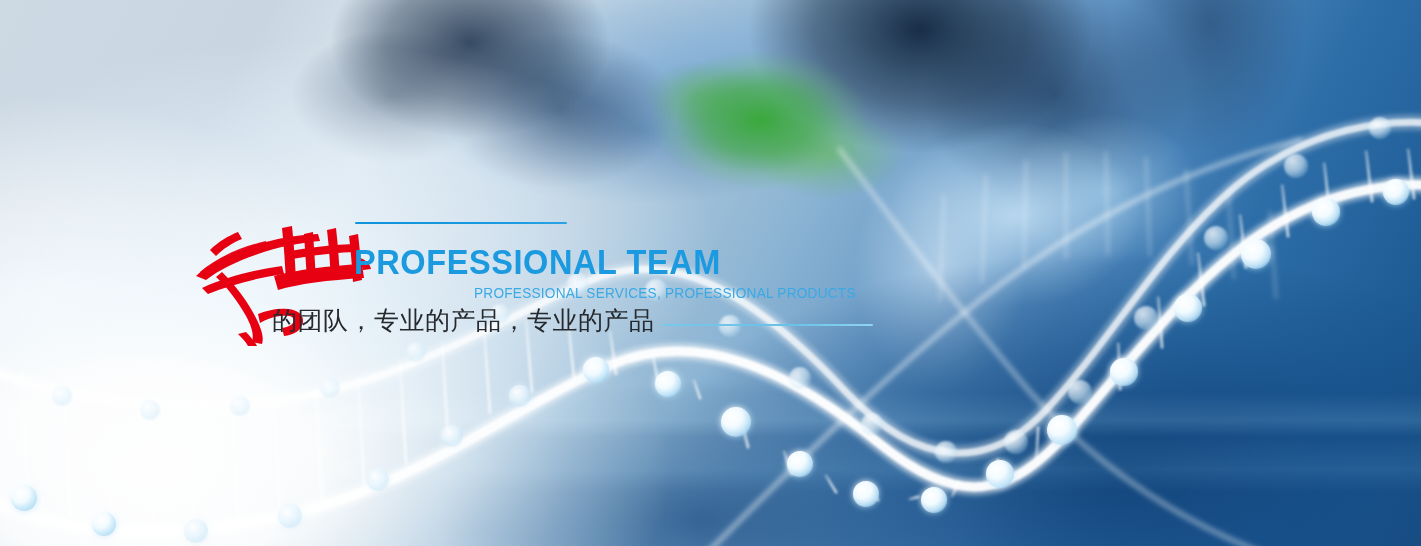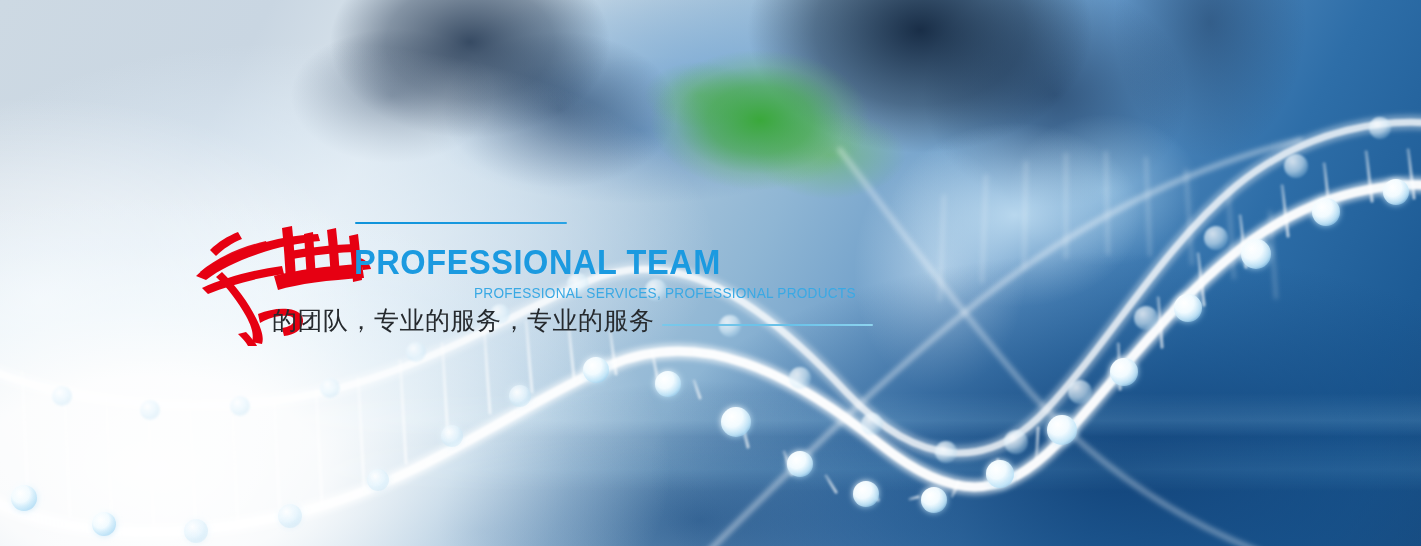--- a/index.html
+++ b/index.html
@@ -381,15 +381,15 @@
 
       <path d="M60,118 C66,124 70,130 71,132 L62,132 C60,128 56,124 52,120 Z"></path>
       <path d="M174,44 C180,46 184,50 185,55 L177,56 C176,52 174,48 170,46 Z"></path>
     </g>
   </svg>
 
   <div id="headline">PROFESSIONAL TEAM</div>
 
   <div id="subhead">PROFESSIONAL SERVICES, PROFESSIONAL PRODUCTS</div>
 
-  <div id="tagline">的团队，专业的服务，专业的服务</div>
+  <div id="tagline">的团队，专业的产品，专业的产品</div>
 
 </div>
 
 </body></html>

